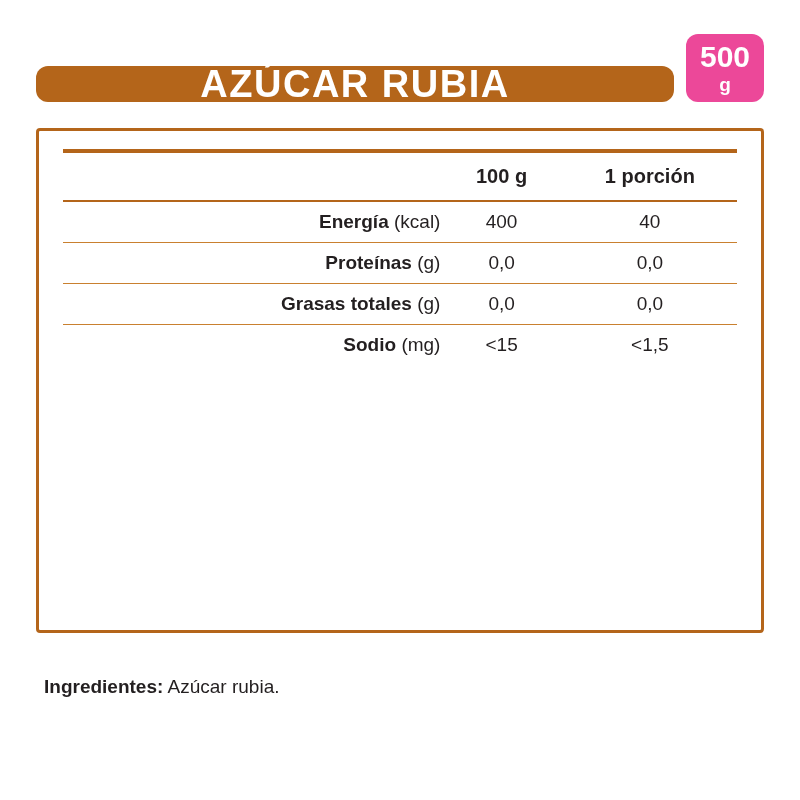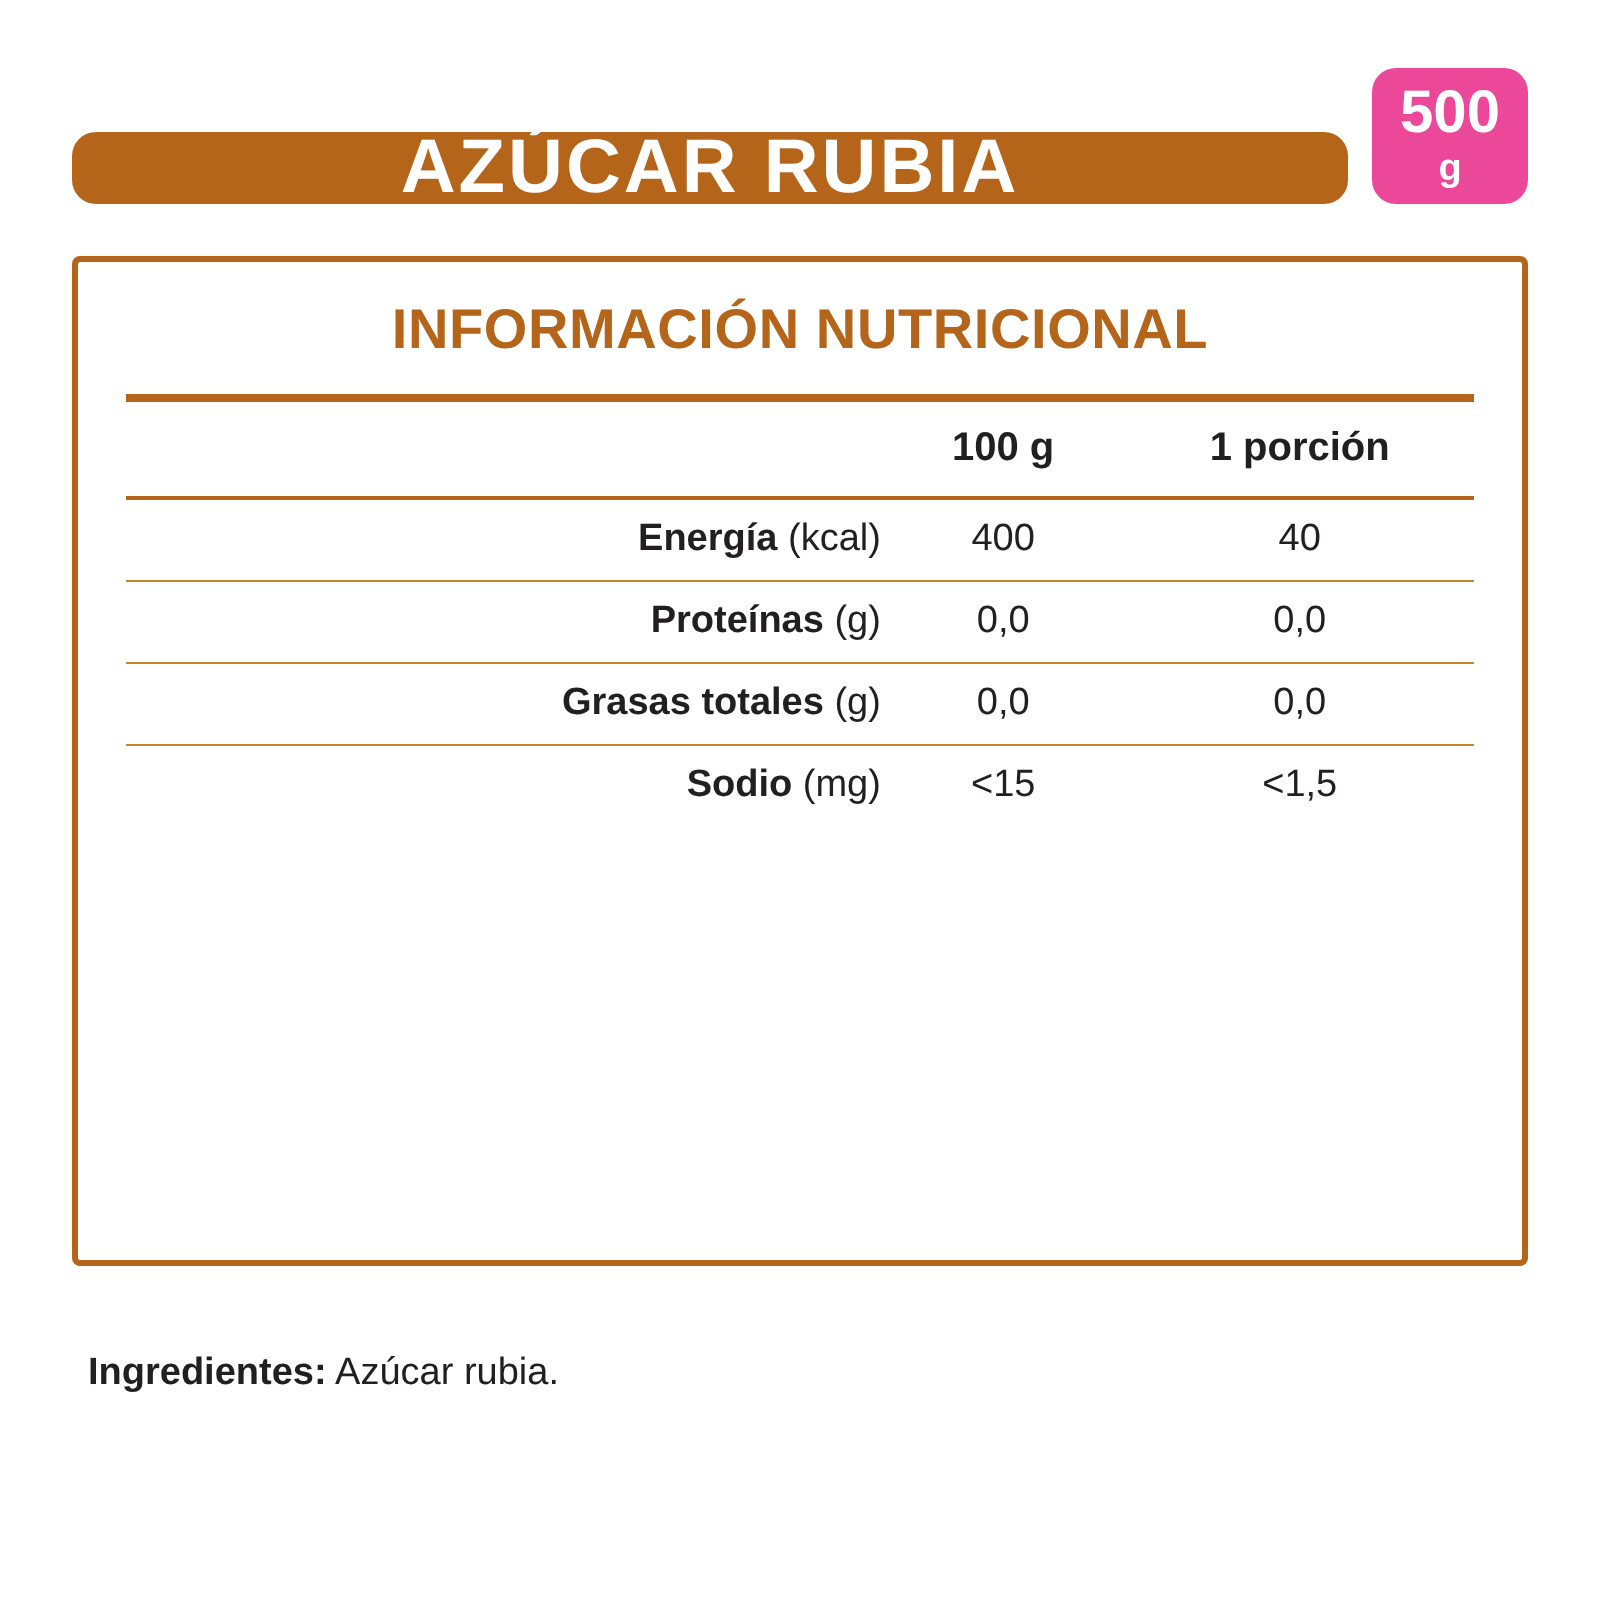--- a/index.html
+++ b/index.html
@@ -172,21 +172,20 @@
       <div class="title-text">AZÚCAR RUBIA</div>
     </div>
     <div class="weight-badge">
       <div class="w-num">500</div>
       <div class="w-unit">g</div>
     </div>
   </div>
 
   <div class="panel">
 
-    <div class="panel-title">INFORMACIÓN NUTRICIONAL</div>
 
     <div class="rule"></div>
 
 
     <div class="rule"></div>
 
     <table class="nutri">
       <thead>
         <tr class="thead-sep">
           <th class="col-name"></th>

